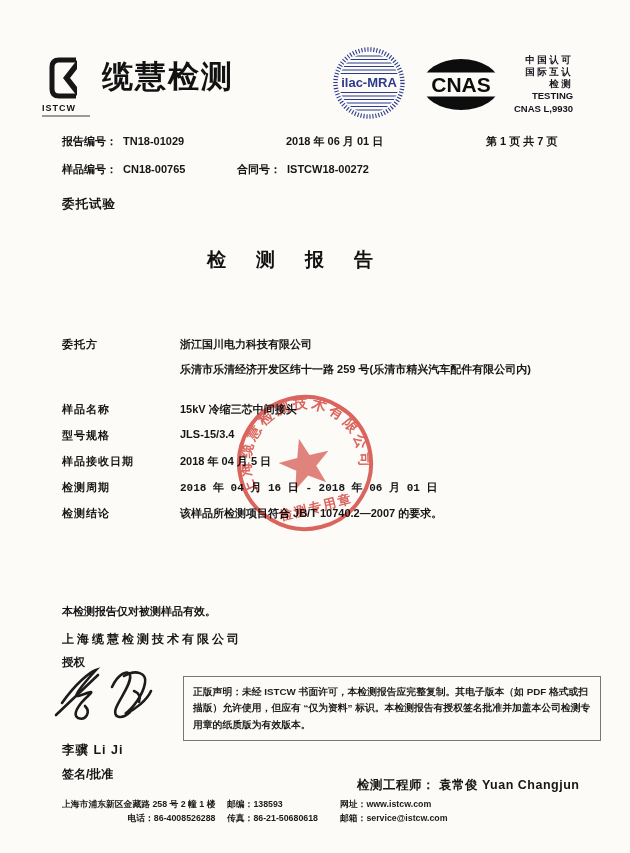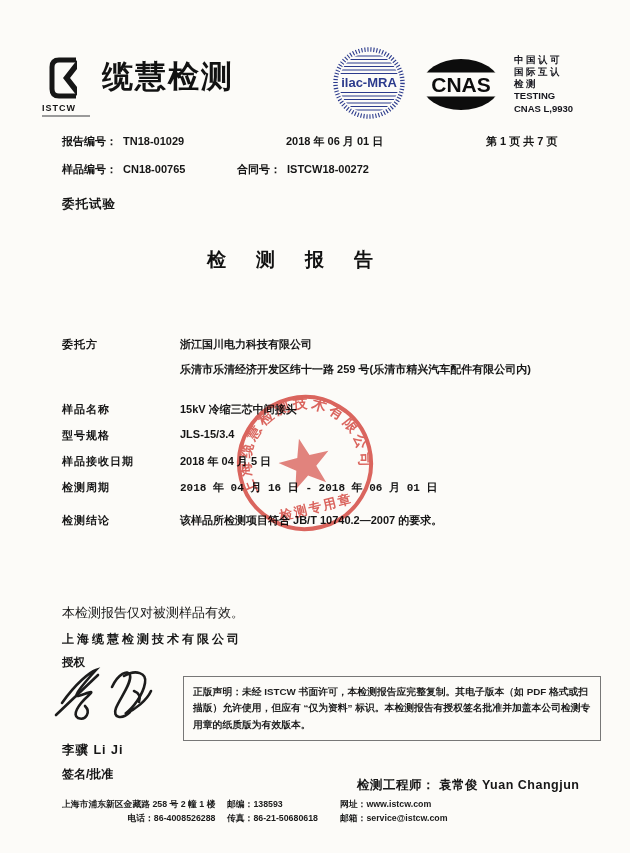--- a/index.html
+++ b/index.html
@@ -7,37 +7,37 @@
     position:relative;width:630px;height:853px;margin:0 auto;
     background:#fcfbf8;color:#161616;
     font-family:"Liberation Sans","DejaVu Sans",sans-serif;
     overflow:hidden;
   }
   .abs{position:absolute;}
   
   .logo-name{left:102px;top:56px;font-size:31px;font-weight:bold;letter-spacing:2px;color:#121212;}
   .logo-sub{left:42px;top:103px;font-size:9px;font-weight:bold;letter-spacing:1px;color:#121212;}
   .tagline{left:42px;top:115px;width:48px;height:2px;background:#9a9a9a;}
-  .accred{left:514px;top:54px;font-size:9.5px;font-weight:bold;line-height:1.28;color:#14141c;}
+  .accred{left:514px;top:54px;font-size:9.5px;font-weight:bold;line-height:1.28;color:#14141c;text-align:right;}
   .accred .cn{letter-spacing:2.5px;}
   
   .meta{font-size:11px;font-weight:bold;white-space:nowrap;}
   .meta .lab{margin-right:6px;}
   .test-type{left:62px;top:196px;font-size:12.5px;font-weight:bold;letter-spacing:1px;}
   
   .title{left:0;top:247px;width:580px;text-align:center;font-size:19px;font-weight:bold;
          letter-spacing:30px;text-indent:30px;color:#111;}
   
   .inforow{display:flex;font-size:11px;font-weight:bold;white-space:nowrap;}
   .inforow .lab{width:118px;flex:0 0 118px;letter-spacing:1px;}
   .client-addr{left:180px;top:362px;font-size:11px;font-weight:bold;white-space:nowrap;}
   
   .stamp{left:231px;top:389px;transform:rotate(-14deg);opacity:.82;mix-blend-mode:multiply;}
   
-  .validity{left:62px;top:604px;font-size:13px;font-weight:normal;}
+  .validity{left:62px;top:604px;font-size:11px;font-weight:bold;}
   .company{left:62px;top:631px;font-size:12px;font-weight:bold;letter-spacing:3px;}
   .auth{left:62px;top:655px;font-size:11.5px;font-weight:bold;}
   .disclaimer{left:183px;top:676px;width:418px;border:1px solid #777;box-sizing:border-box;
               padding:7px 9px;font-size:9.8px;font-weight:bold;line-height:1.68;color:#1d1d1d;}
   .signer-name{left:62px;top:742px;font-size:12.5px;font-weight:bold;letter-spacing:1px;}
   .signer-cap{left:62px;top:766px;font-size:12px;font-weight:bold;}
   .engineer{left:357px;top:777px;font-size:12.5px;font-weight:bold;letter-spacing:.5px;}
   
   .fcol{top:797px;font-size:8.8px;font-weight:bold;line-height:1.6;color:#1b1b1b;white-space:nowrap;}
   .fc1{left:62px;text-align:right;} .fc2{left:227px;} .fc3{left:340px;}
@@ -134,21 +134,21 @@
     <span>JLS-15/3.4</span>
   </div>
   <div class="abs inforow" style="left:62px;top:454px;width:548px;">
     <span class="lab">样品接收日期</span>
     <span>2018 年 04 月 5 日</span>
   </div>
   <div class="abs inforow" style="left:62px;top:480px;width:548px;font-family:Liberation Mono, monospace;">
     <span class="lab">检测周期</span>
     <span>2018 年 04 月 16 日 - 2018 年 06 月 01 日</span>
   </div>
-  <div class="abs inforow" style="left:62px;top:506px;width:548px;margin-top:7px;">
+  <div class="abs inforow" style="left:62px;top:506px;width:548px;">
     <span class="lab">检测结论</span>
     <span>该样品所检测项目符合 JB/T 10740.2—2007 的要求。</span>
   </div>
 
   <div class="abs stamp">
     <svg width="148" height="148" viewBox="0 0 148 148">
       <defs>
           <path id="stampArc" d="M 22.3,92.8 A 55,55 0 1 1 125.7,92.8"></path>
         </defs>
       <circle cx="74" cy="74" r="66" fill="none" stroke-width="4" stroke="#d6453e"></circle>

